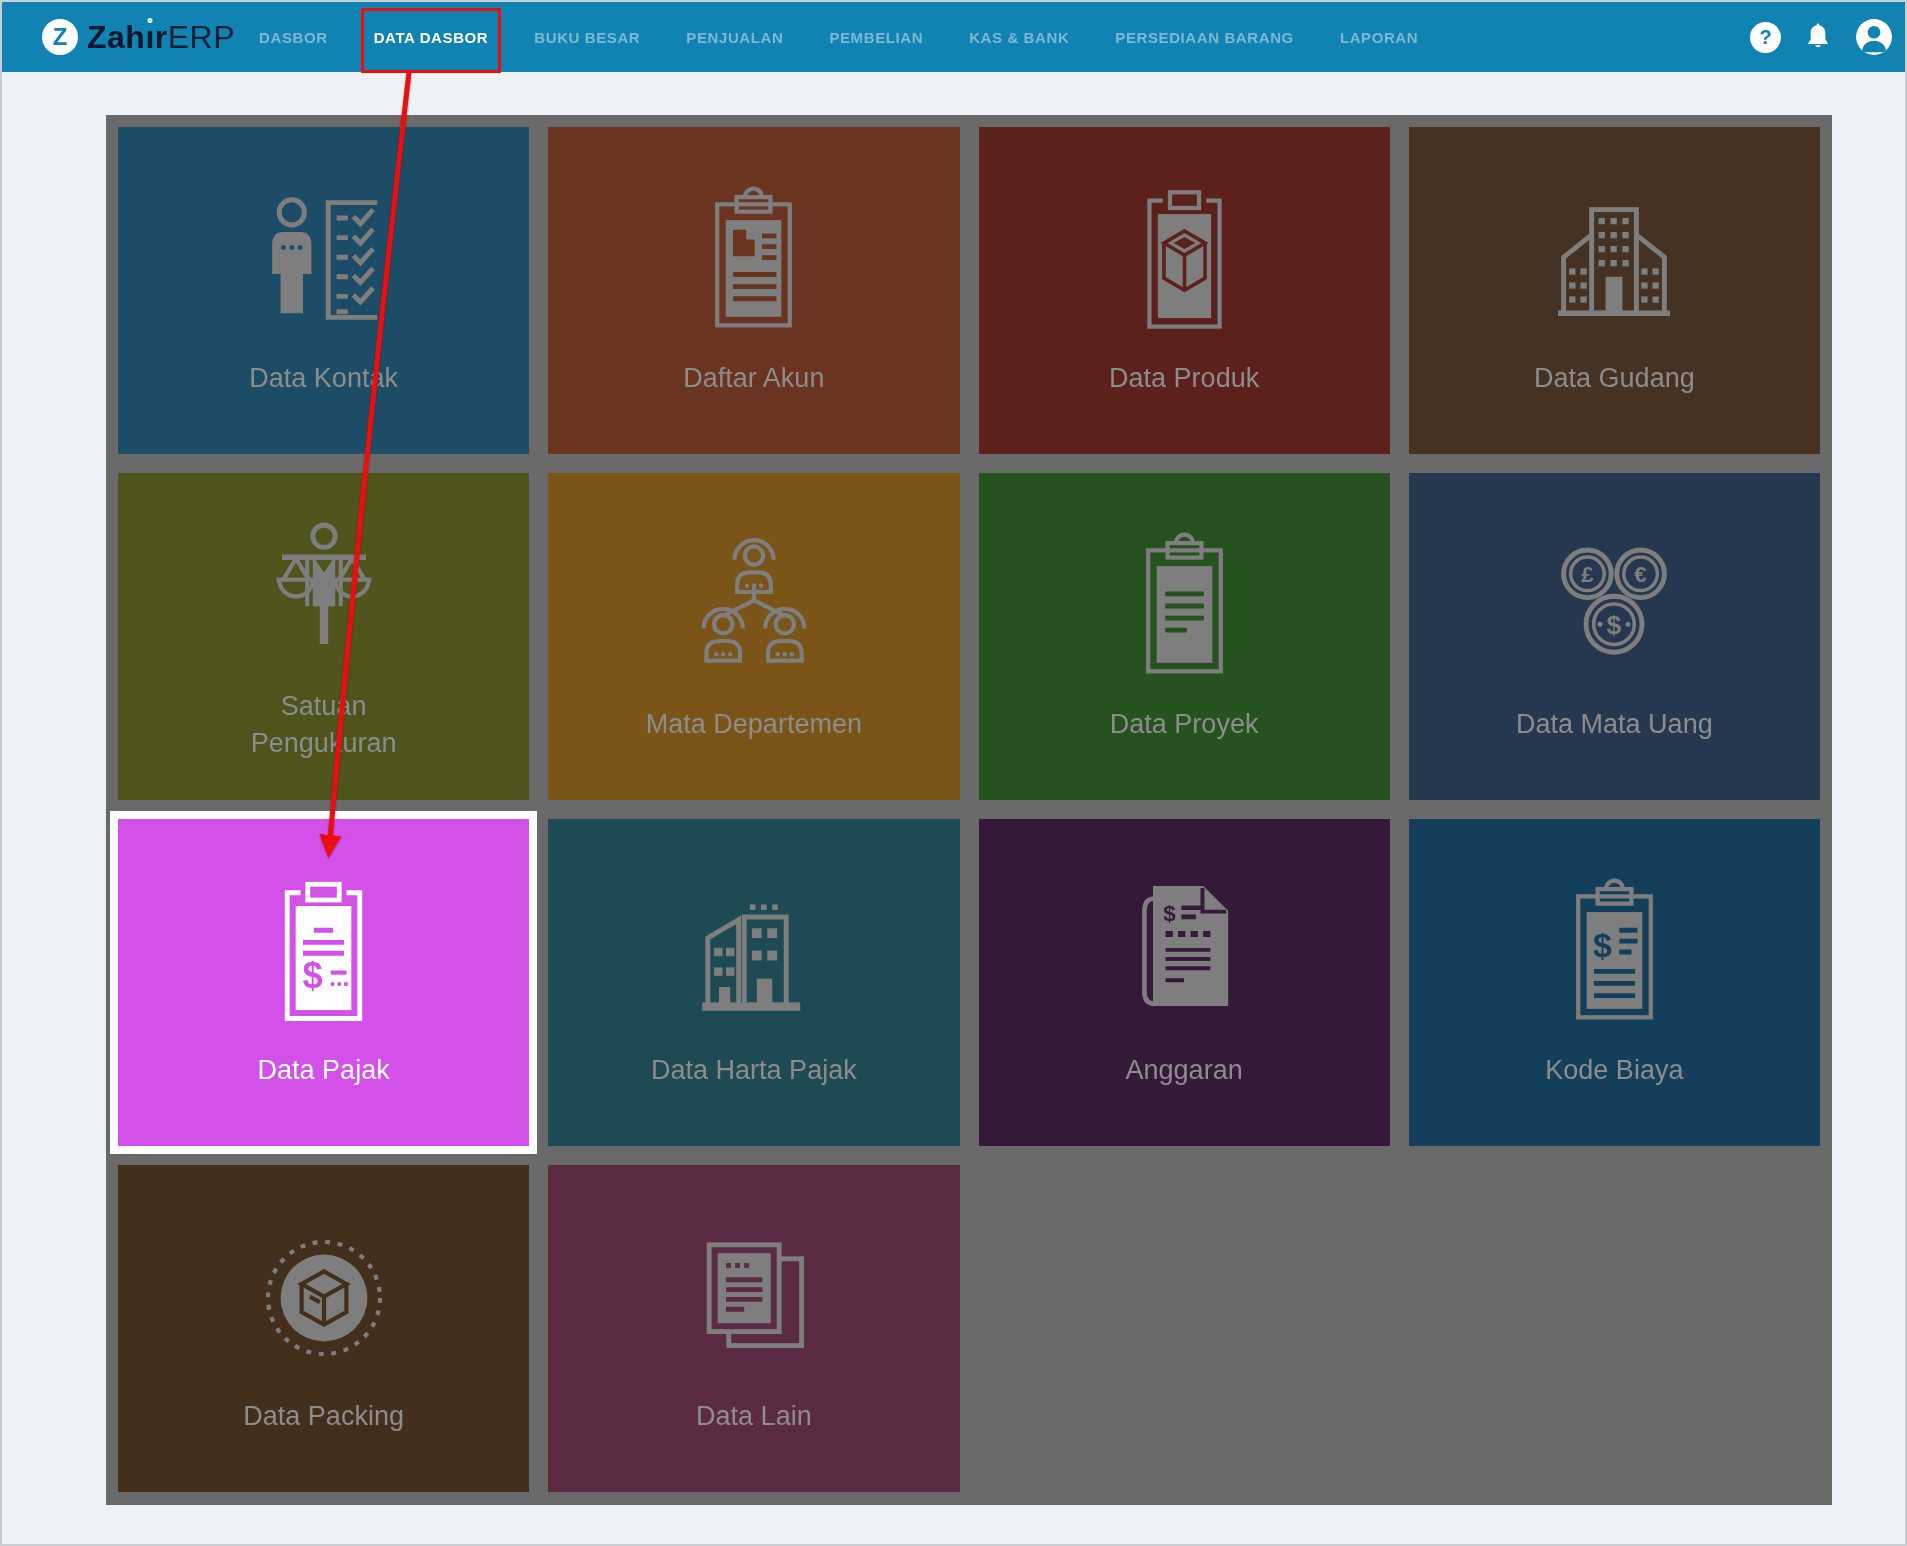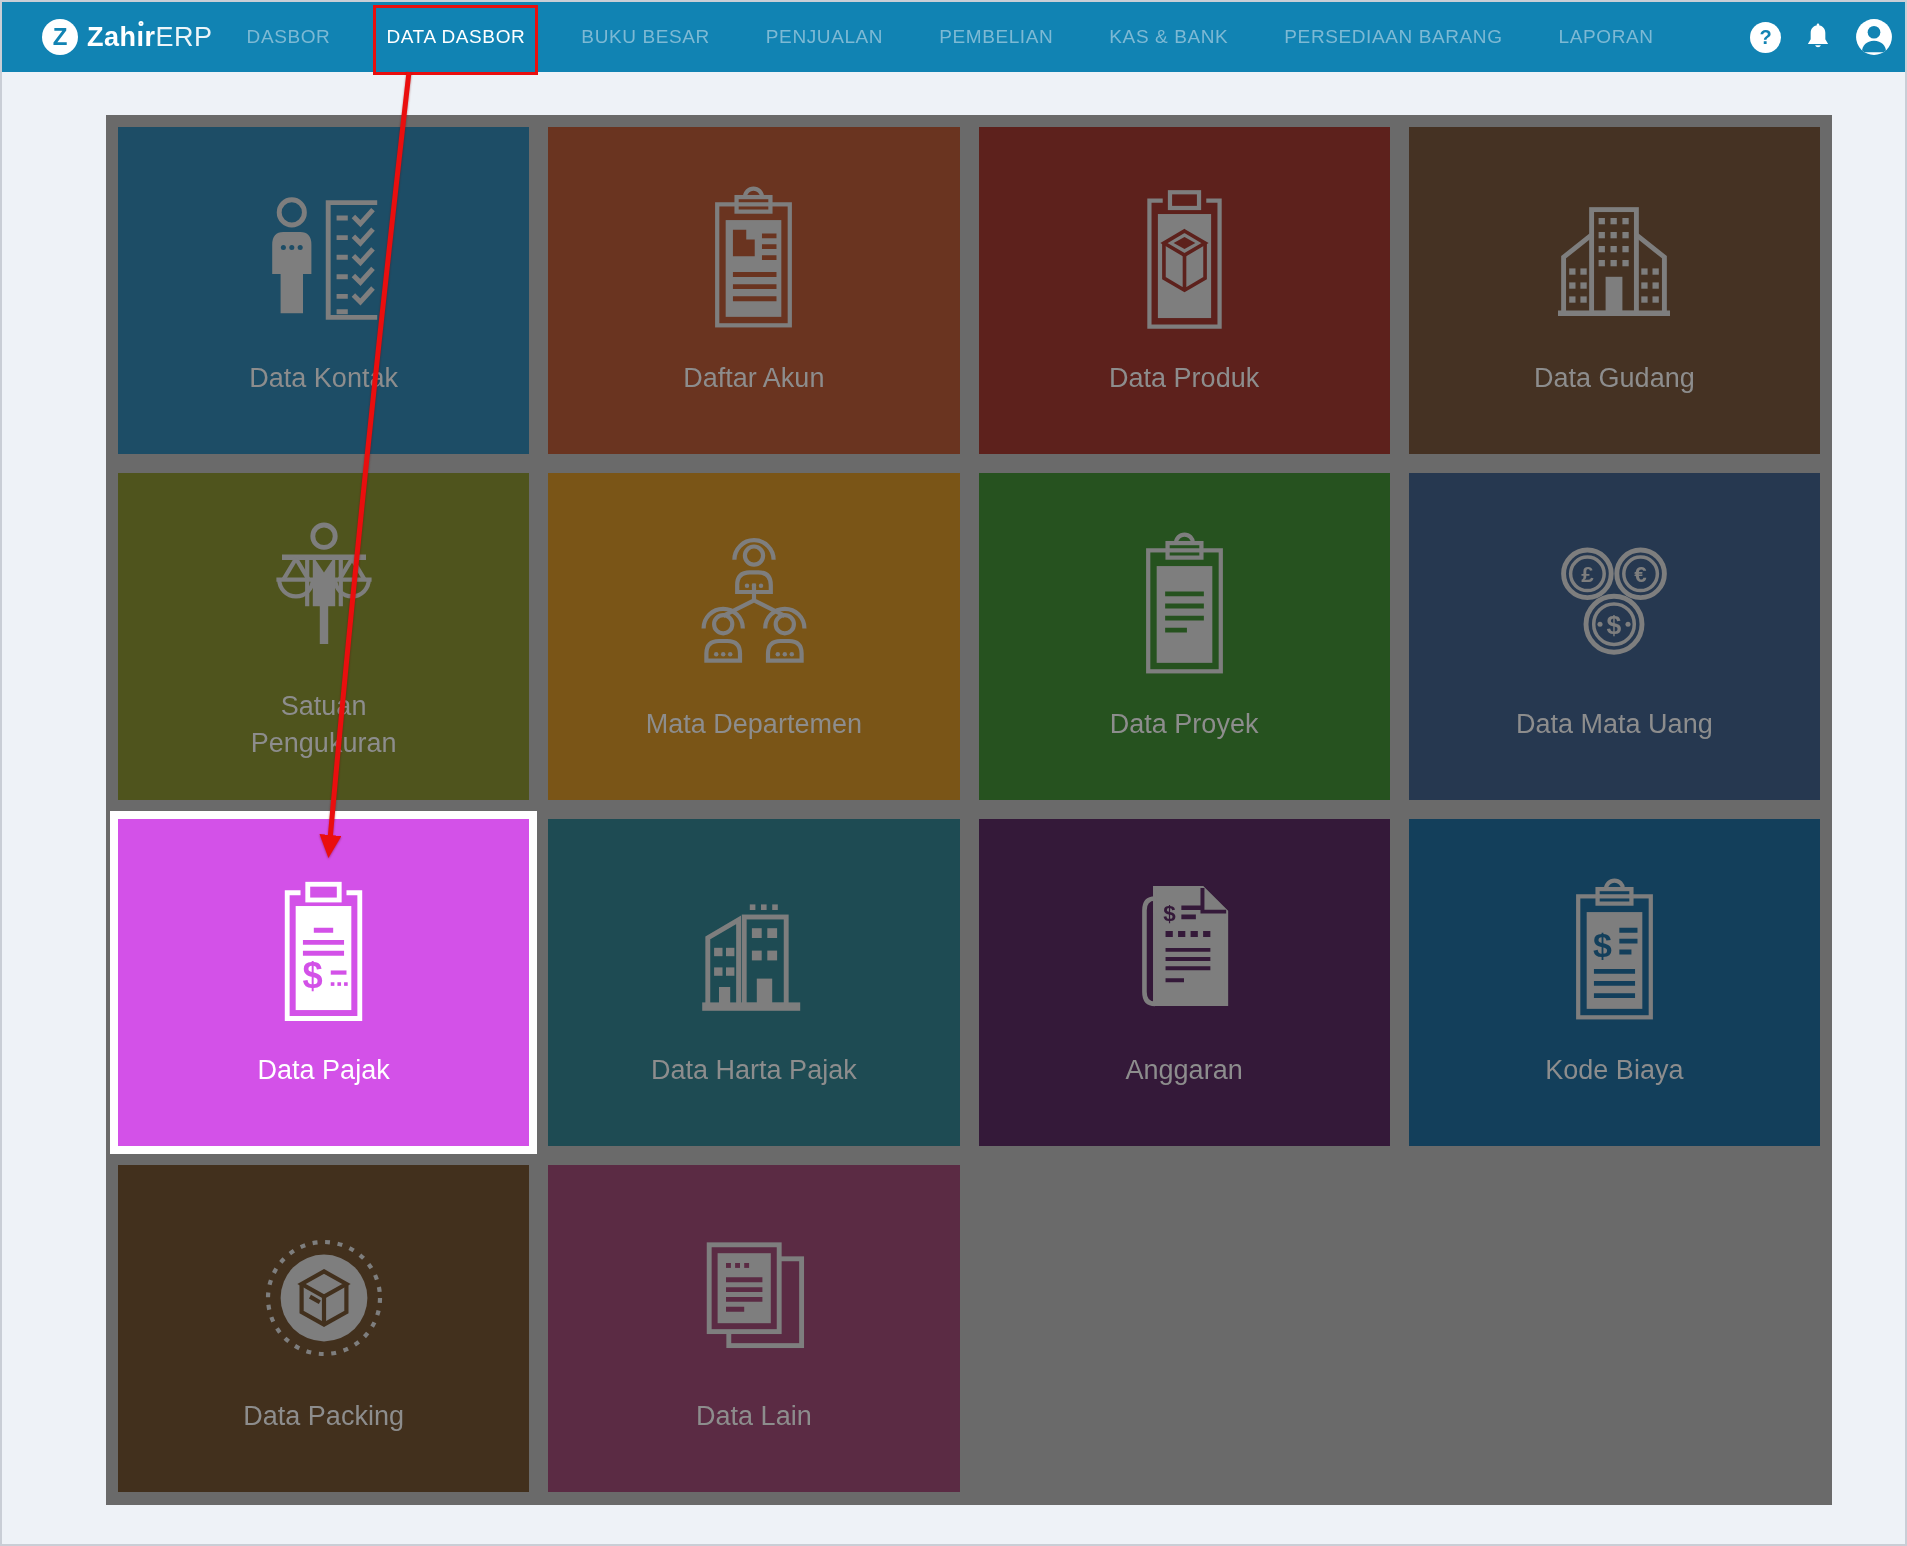--- a/index.html
+++ b/index.html
@@ -8,30 +8,30 @@
   .page { position:relative; width:1907px; height:1546px; background:#eef2f7;
           border:2px solid #c9ced6; overflow:hidden; }
 
   
   .topbar { position:relative; height:70px; background:#1183b3; display:flex;
             align-items:center; padding:0 28px 0 40px; }
   .brand { display:flex; align-items:center; gap:9px; cursor:pointer; }
   .brand-circle { width:36px; height:36px; border-radius:50%; background:#fff;
                   display:flex; align-items:center; justify-content:center;
                   color:#1183b3; font-weight:bold; font-size:24px; }
-  .brand-text { font-size:27px; color:#ffffff; letter-spacing:0.5px; white-space:nowrap; }
+  .brand-text { font-size:32px; color:#0f172a; letter-spacing:0.5px; white-space:nowrap; }
   .brand-text .bold { font-weight:bold; }
   .logo-i { position:relative; display:inline-block; }
   .logo-i .ring { position:absolute; top:-1px; left:50%; transform:translateX(-50%);
                   width:5px; height:5px; border:2px solid #fff; border-radius:50%; }
   .brand-text .light { font-weight:normal; opacity:.92; }
 
   nav.mainnav { display:flex; align-items:center; gap:46px; margin-left:24px; }
-  .nav-item { position:relative; color:#7db9d4; font-size:19px; font-weight:normal;
-              letter-spacing:0.6px; cursor:pointer; white-space:nowrap;margin-left:10px; }
+  .nav-item { position:relative; color:#7db9d4; font-size:15px; font-weight:bold;
+              letter-spacing:0.6px; cursor:pointer; white-space:nowrap; }
   .nav-item.active { color:#ffffff; }
   .nav-frame { position:absolute; left:-13px; right:-13px; top:-21px; bottom:-27px;
                border:3px solid #ea0e0e; pointer-events:none; }
 
   .topbar-right { margin-left:auto; display:flex; align-items:center; gap:24px; }
   .help-btn { width:31px; height:31px; border-radius:50%; background:#fff; color:#1183b3;
               font-weight:bold; font-size:20px; display:flex; align-items:center;
               justify-content:center; cursor:pointer; }
   .bell-btn, .avatar-btn { cursor:pointer; display:flex; align-items:center; }
   .avatar-btn { margin-right:-16px; }

